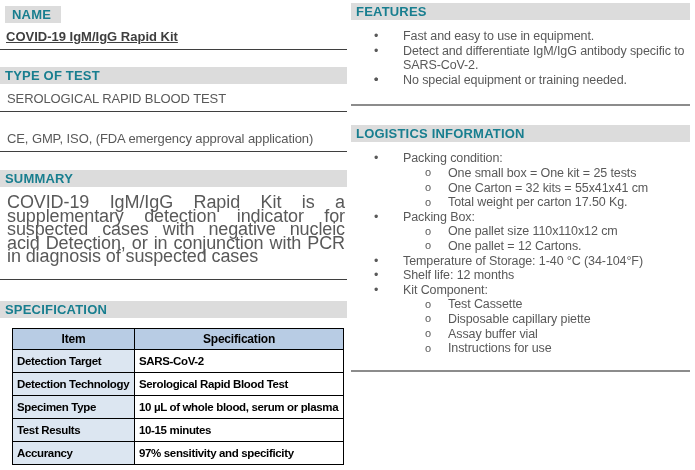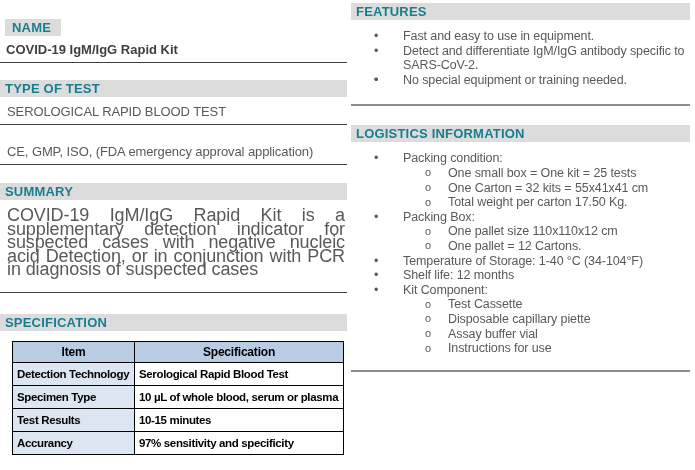--- a/index.html
+++ b/index.html
@@ -21,22 +21,22 @@
   .col-left{width:347px;flex:0 0 347px;}
   .col-right{width:348px;flex:0 0 348px;padding-left:4px;padding-right:5px;}
 
   
   .bar{display:block;height:17px;line-height:17px;background:var(--heading-bar-bg);
     color:var(--heading-color);font-weight:bold;font-size:13px;padding-left:5px;
     letter-spacing:.2px;}
   .bar.short{display:inline-block;padding:0 10px 0 7px;margin-left:5px;}
 
   
-  .name-bar-wrap{margin-top:18px;}
-  .kit-title{margin:6px 0 0 6px;font-size:13px;font-weight:bold;color:var(--title-text);}
+  .name-bar-wrap{margin-top:5px;}
+  .kit-title{margin:6px 0 0 6px;font-size:13px;font-weight:bold;color:var(--title-text);text-decoration:underline;}
   .hr-left{border:0;border-top:1.5px solid var(--divider-left);margin-top:5px;}
   .sec-gap-1{margin-top:17px;}
   .sec-gap-2{margin-top:19px;}
   .sec-gap-3{margin-top:18px;}
   .sec-gap-4{margin-top:21px;}
   .plain-value{margin:7px 0 0 7px;font-size:13px;color:var(--body-text);letter-spacing:-.1px;}
   .summary-text{margin:9px 2px 0 7px;font-size:18px;line-height:13.5px;color:var(--body-text);
     text-align:justify;letter-spacing:-.1px;}
   .hr-after-summary{margin-top:15px;}
 
@@ -104,20 +104,24 @@
             <col class="col-spec">
           </colgroup>
         <thead>
           <tr>
             <th>Item</th>
             <th>Specification</th>
           </tr>
         </thead>
         <tbody>
             <tr>
+              <td class="item-cell">Detection Target</td>
+              <td class="spec-cell">SARS-CoV-2</td>
+            </tr>
+            <tr>
               <td class="item-cell">Detection Technology</td>
               <td class="spec-cell">Serological Rapid Blood Test</td>
             </tr>
             <tr>
               <td class="item-cell">Specimen Type</td>
               <td class="spec-cell">10 µL of whole blood, serum or plasma</td>
             </tr>
             <tr>
               <td class="item-cell">Test Results</td>
               <td class="spec-cell">10-15 minutes</td>

